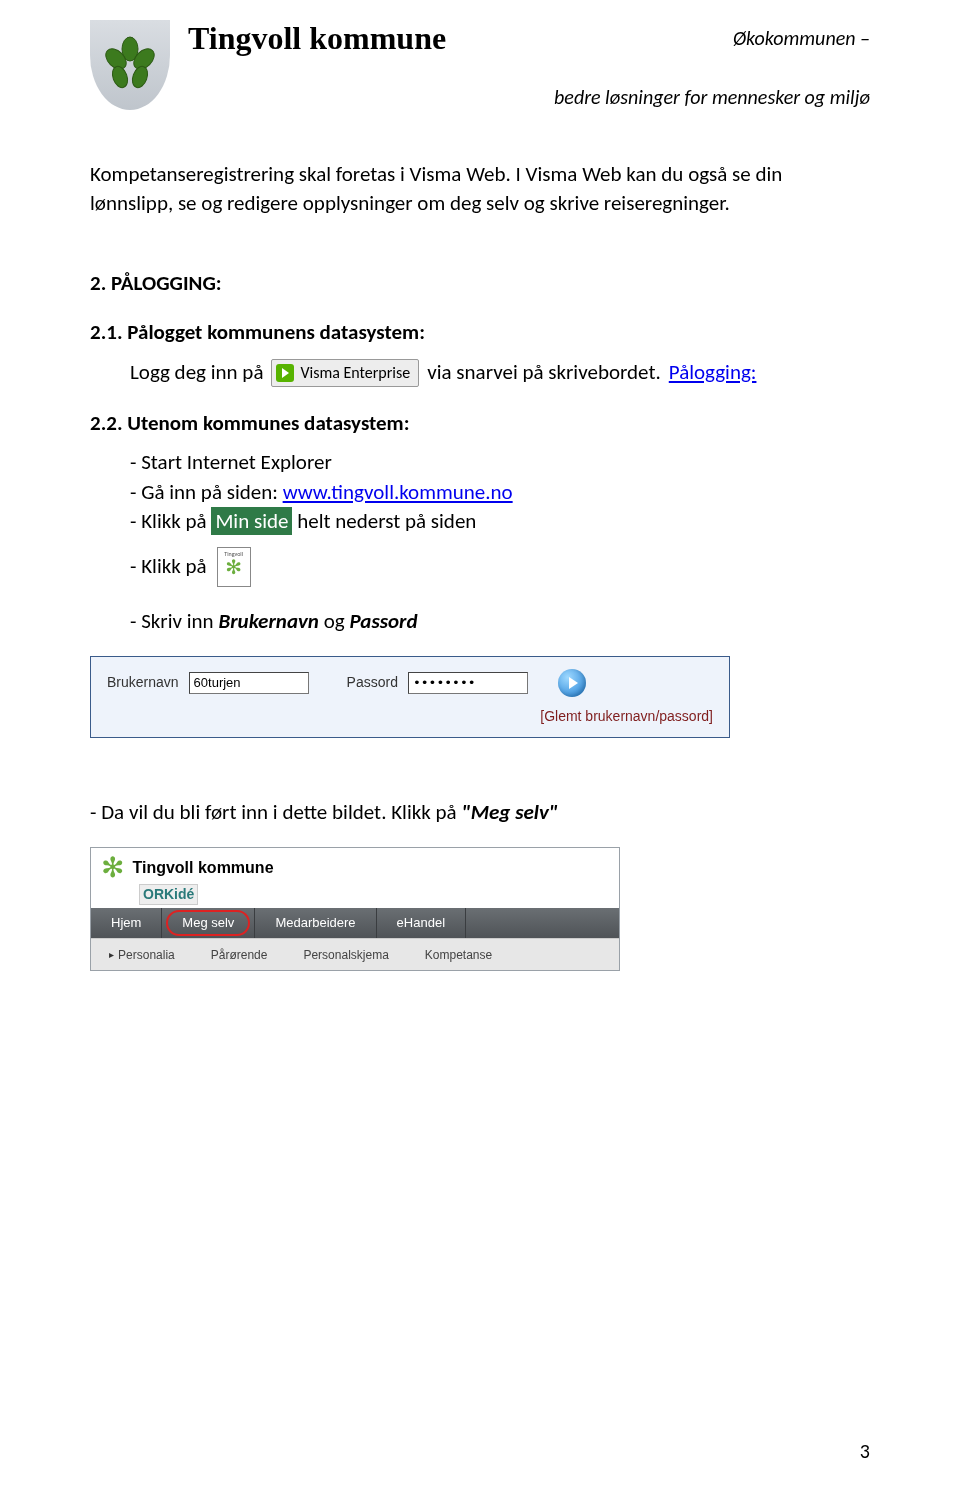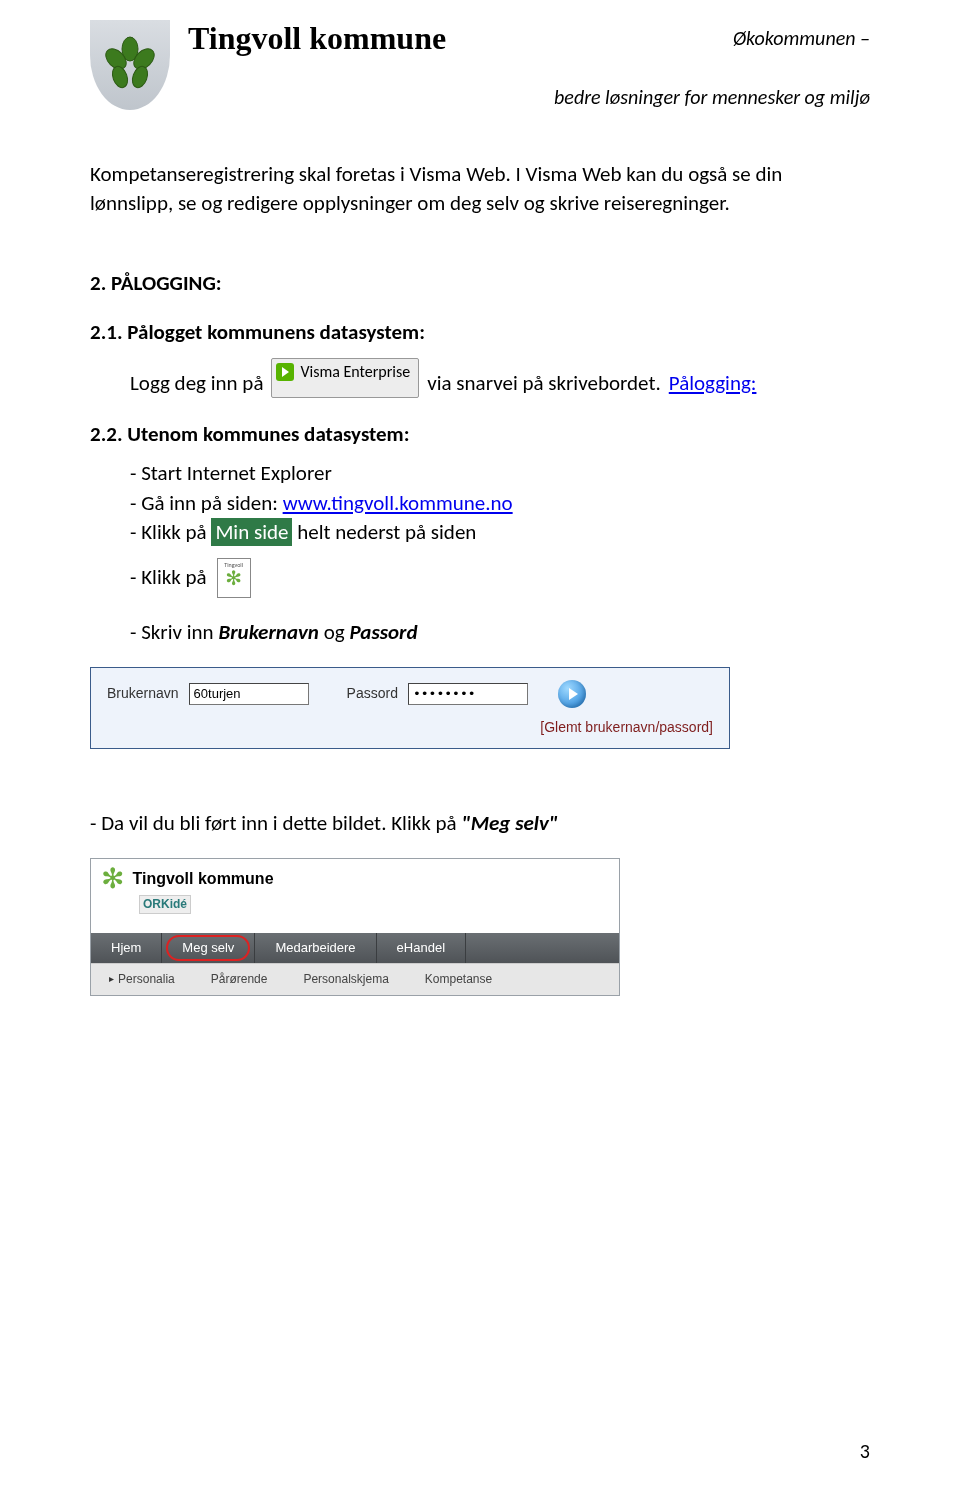--- a/index.html
+++ b/index.html
@@ -66,21 +66,21 @@
     margin-top: 10px;
     flex-wrap: wrap;
     padding-left: 40px;
   }
   .visma-btn {
     display: inline-flex;
     align-items: center;
     gap: 6px;
     background: #ededed;
     border: 1px solid #999;
-    padding: 2px 8px 14px 4px;
+    padding: 2px 8px 2px 4px;
     border-radius: 2px;
     font-size: 16px;
   }
   .visma-play {
     width: 18px; height: 18px;
     background: #57b300;
     border-radius: 3px;
     display: flex; align-items: center; justify-content: center;
   }
   .visma-play::after {
@@ -172,22 +172,22 @@
   }
   .nav-brand {
     display: flex;
     align-items: center;
     gap: 8px;
     padding: 6px 10px 2px 10px;
   }
   .nav-brand .star { color: #6cae3e; font-size: 28px; line-height: 1; }
   .nav-brand .name { font-weight: bold; font-size: 16px; }
   .nav-sublogo {
-    padding: 0 0 19px 48px;
-    font-size: 12px;
+    padding: 0 0 3px 48px;
+    font-size: 14px;
     color: #666;
   }
   .nav-sublogo .orkide {
     display: inline-block;
     background: #eee;
     border: 1px solid #ccc;
     padding: 0 3px;
     color: #2a7a7a;
     font-weight: bold;
   }

